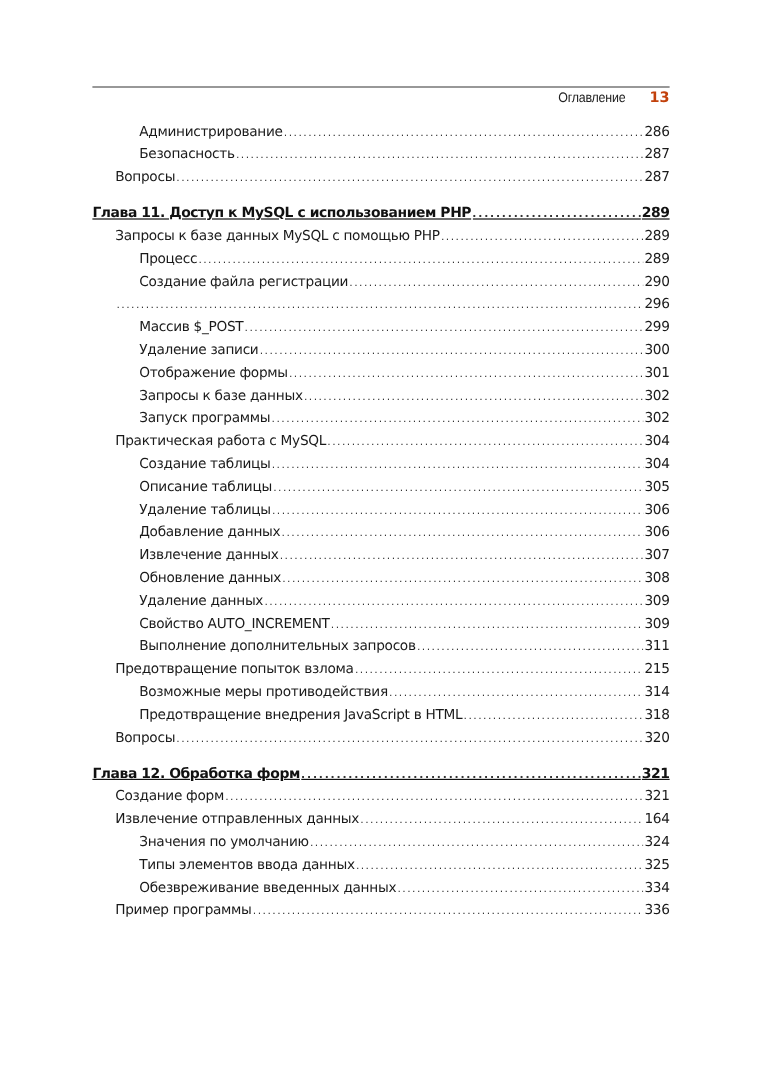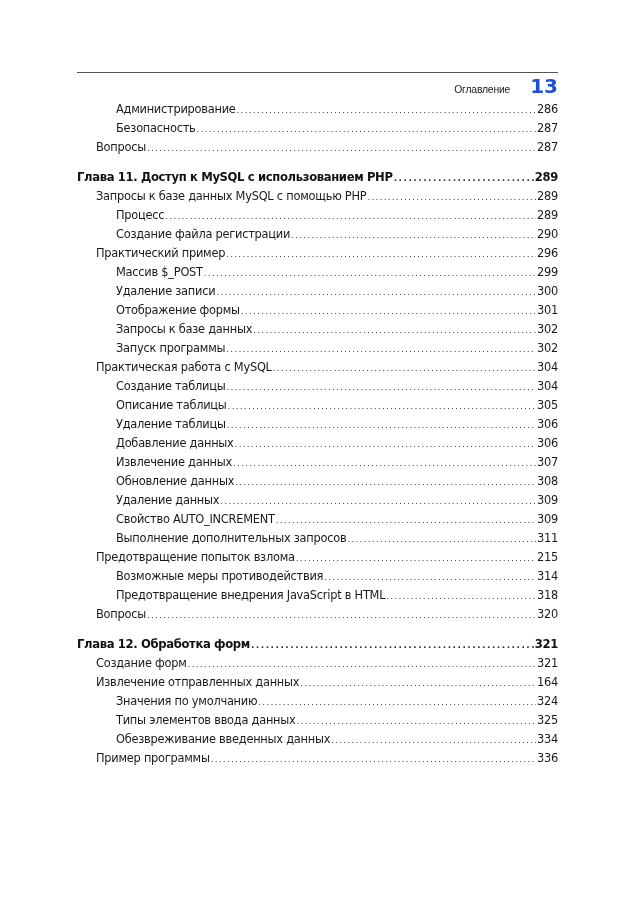--- a/index.html
+++ b/index.html
@@ -3,33 +3,33 @@
 <meta charset="utf-8">
 <style>
   html, body { margin: 0; padding: 0; background: #ffffff; }
   body { width: 637px; height: 900px; position: relative; overflow: hidden;
          font-family: "DejaVu Sans", sans-serif; color: #1a1a1a; }
   .page { position: absolute; left: 0; top: 0; width: 637px; height: 900px; background: #fff; }
   .running-head { position: absolute; left: 77px; width: 481px; top: 50px; height: 22px;
                   display: flex; justify-content: flex-end; align-items: baseline; margin-top: 24px; }
   .running-title { font-family: "Liberation Sans", sans-serif; font-size: 11.5px; color: #222;
                    letter-spacing: -0.2px; transform: scaleX(0.9); transform-origin: right; margin-right: 20px; }
-  .page-num { font-family: "DejaVu Sans", sans-serif; font-weight: bold; font-size: 20px; color: #1d4ed8; }
+  .page-num { font-family: "DejaVu Sans", sans-serif; font-weight: bold; font-size: 12px; color: #c2410c; }
   .rule { position: absolute; left: 77px; width: 481px; top: 72px; height: 0; border-top: 1px solid #555; }
   .toc { position: absolute; left: 77px; width: 481px; top: 100px; }
   .entry { display: flex; align-items: baseline; height: 19px; font-size: 11.4px; line-height: 19px;
            letter-spacing: -0.25px; }
   .entry .t { white-space: nowrap; }
   .entry .d { flex: 1; overflow: hidden; white-space: nowrap; margin: 0 1px; color: #333;
               font-size: 9px; letter-spacing: 1.2px; }
   .entry .d::before { content: "................................................................................................................................................................................................................................................"; }
   .entry .p { white-space: nowrap; text-align: right; }
   .lvl1 { padding-left: 19px; }
   .lvl2 { padding-left: 39px; }
-  .chapter { font-weight: bold; font-size: 11.6px; color: #111; letter-spacing: -0.35px; }
+  .chapter { font-weight: bold; font-size: 11.6px; color: #111; letter-spacing: -0.35px; text-decoration: underline; }
   .chapter .d { letter-spacing: 1.5px; font-weight: bold; }
   .gap { height: 11px; }
 </style>
 </head>
 <body>
 
 <div class="page">
   <div class="running-head">
     <span class="running-title">Оглавление</span>
     <span class="page-num">13</span>
@@ -71,21 +71,20 @@
           <span class="t">Процесс</span>
           <span class="d"></span>
           <span class="p">289</span>
         </div>
         <div class="entry lvl2">
           <span class="t">Создание файла регистрации</span>
           <span class="d"></span>
           <span class="p">290</span>
         </div>
         <div class="entry lvl1">
-          <span class="t">Практический пример</span>
           <span class="d"></span>
           <span class="p">296</span>
         </div>
         <div class="entry lvl2">
           <span class="t">Массив $_POST</span>
           <span class="d"></span>
           <span class="p">299</span>
         </div>
         <div class="entry lvl2">
           <span class="t">Удаление записи</span>

